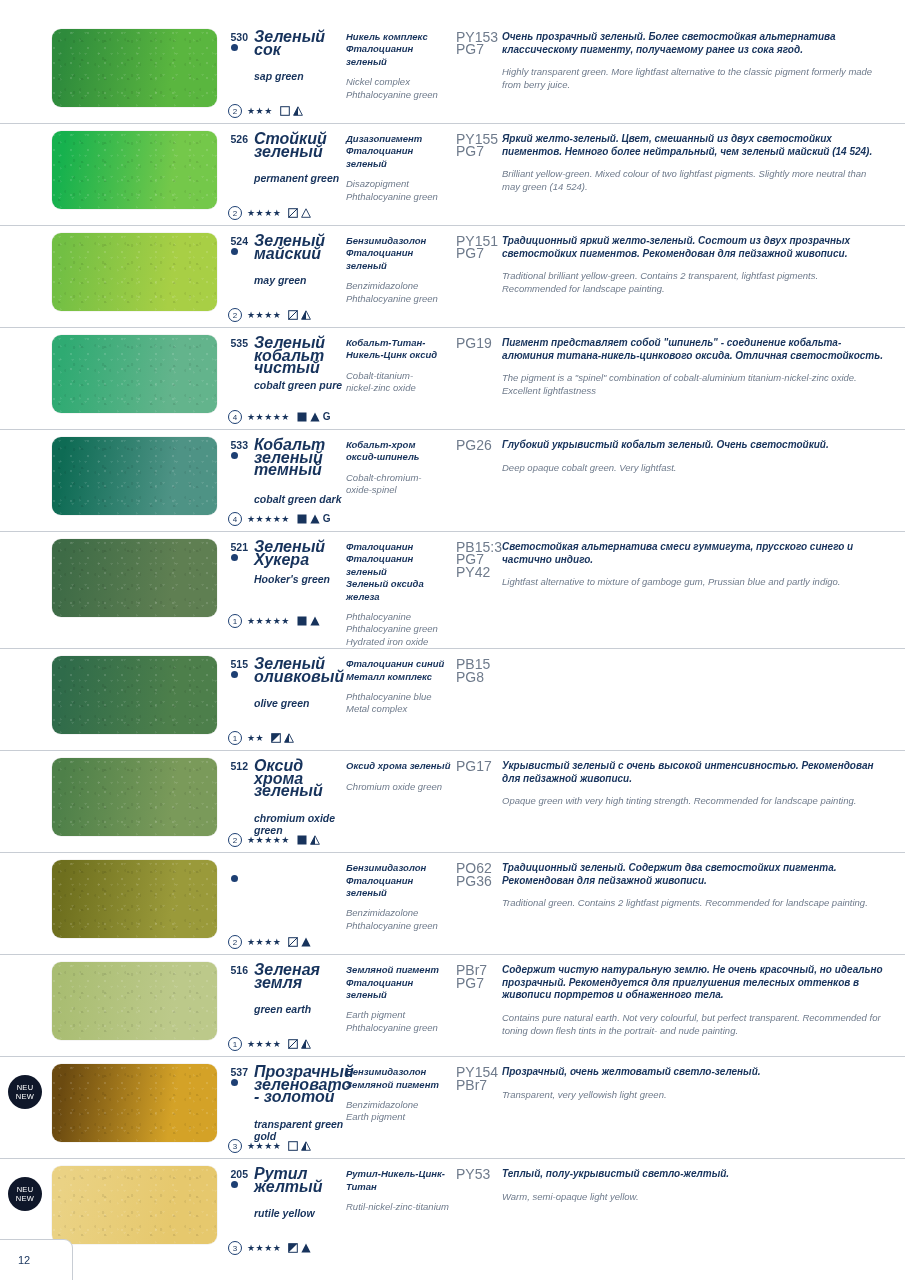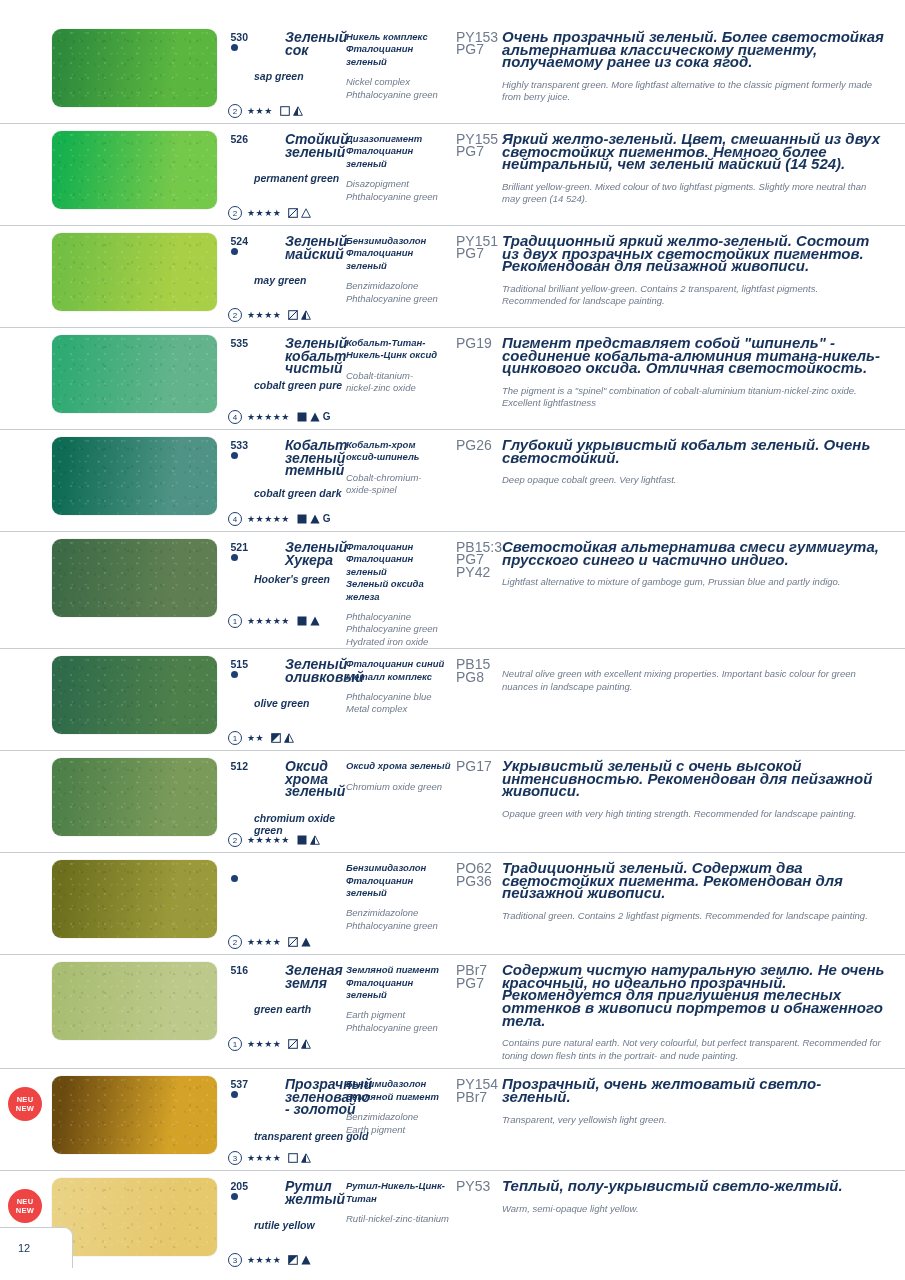--- a/index.html
+++ b/index.html
@@ -19,23 +19,23 @@
     border-top:1px solid #c8cdd4;
     box-sizing:border-box;
   }
   .row.first{border-top:none;}
 
   
   .badge-col{width:52px;flex:0 0 52px;position:relative;}
   .neu-badge{
     position:absolute;left:8px;top:18px;
     width:34px;height:34px;border-radius:50%;
-    background:#ef4444;color:#fff;
+    background:#0f172a;color:#fff;
     display:flex;flex-direction:column;align-items:center;justify-content:center;
-    font-size:7.5px;font-weight:bold;line-height:9px;letter-spacing:.3px;
+    font-size:7.5px;font-weight:normal;line-height:9px;letter-spacing:.3px;
   }
 
   
   .sw-col{width:170px;flex:0 0 170px;padding-top:7px;padding-bottom:6px;}
   .swatch{
     width:165px;height:0;border-radius:9px;
     position:relative;overflow:hidden;
     box-shadow:0 0 0 0.5px rgba(0,0,0,.08);
   }
   .swatch .grain{
@@ -54,23 +54,22 @@
   
   .idx-col{width:124px;flex:0 0 124px;padding-top:9px;position:relative;}
   .idx-head{display:flex;align-items:flex-start;}
   .idx-num{
     font-size:10.5px;font-weight:bold;color:#17335c;
     width:26px;flex:0 0 26px;text-align:right;padding-right:6px;
     line-height:12.5px;
   }
   .idx-names{flex:1;}
   .name-ru{
-    font-size:14px;font-weight:bold;font-style:italic;color:#17335c;
+    font-size:16px;font-weight:bold;font-style:italic;color:#17335c;
     line-height:12.5px;
-    margin-left:31px;
   }
   .name-en{
     font-size:10.5px;font-weight:bold;font-style:italic;color:#17335c;
     line-height:12.5px;
   }
   .dot{
     position:absolute;left:9px;top:22px;
     width:7px;height:7px;border-radius:50%;background:#1d3f73;
   }
   .ratings{
@@ -99,31 +98,31 @@
   }
   .pig-gap{height:8px;}
 
   
   .code-col{width:46px;flex:0 0 46px;padding-top:9px;}
   .code{font-size:14px;color:#6f7b8c;line-height:12.4px;}
 
   
   .desc-col{flex:1;padding-top:9px;padding-right:20px;padding-bottom:6px;}
   .desc-ru{
-    font-size:15px;font-style:italic;font-weight:bold;color:#17335c;
+    font-size:10px;font-style:italic;font-weight:bold;color:#17335c;
     line-height:12.6px;
   }
   .desc-en{
     font-size:9.5px;font-style:italic;color:#6f7b8c;
     line-height:12.6px;margin-top:10px;
   }
 
   
   .footer{
-    position:absolute;left:0;bottom:12px;width:905px;height:46px;
+    position:absolute;left:0;bottom:0;width:905px;height:46px;
   }
   .page-tab{
     position:absolute;left:-6px;bottom:0;
     width:78px;height:40px;
     border:1px solid #c8cdd4;border-left:none;border-bottom:none;
     border-top-right-radius:9px;
     background:#fff;
     display:flex;align-items:center;
   }
   .page-num{
@@ -343,21 +342,21 @@
         <div class="sw-col">
           <div class="swatch" style="height:78px;background:linear-gradient(100deg,#0e6b54 0%,#0e6b54 8%,#4e9385 72%,#4e9385 100%);">
             <span class="grain"></span>
           </div>
         </div>
         <div class="idx-col" style="min-height:92px;">
           <div class="idx-head">
             <div class="idx-num">533</div>
             <div class="idx-names">
               <div class="name-ru">Кобальт зеленый темный</div>
-              <div class="name-en" style="margin-top:10px;">cobalt green dark</div>
+              <div class="name-en" style="margin-top:16px;">cobalt green dark</div>
             </div>
           </div>
           <span class="dot"></span>
           <div class="ratings">
             <span class="ser">4</span>
             <span class="stars">★★★★★</span>
             <span class="syms">
               <span style="display:flex;">
                 <svg class="sym" viewBox="0 0 10 10" xmlns="http://www.w3.org/2000/svg">
                   <rect x="0.5" y="0.5" width="9" height="9" fill="#17335c"></rect>
@@ -481,21 +480,20 @@
           <div class="pig-ru">Металл комплекс</div>
           <div class="pig-gap"></div>
           <div class="pig-en">Phthalocyanine blue</div>
           <div class="pig-en">Metal complex</div>
         </div>
         <div class="code-col">
           <div class="code">PB15</div>
           <div class="code">PG8</div>
         </div>
         <div class="desc-col">
-          <div class="desc-en">Neutral olive green with excellent mixing properties. Important basic colour for green nuances in landscape painting.</div>
         </div>
       </div>
       <div class="row">
         <div class="badge-col"></div>
         <div class="sw-col">
           <div class="swatch" style="height:78px;background:linear-gradient(100deg,#4e8049 0%,#4e8049 8%,#7a9a5a 72%,#7a9a5a 100%);">
             <span class="grain"></span>
           </div>
         </div>
         <div class="idx-col" style="min-height:92px;">

